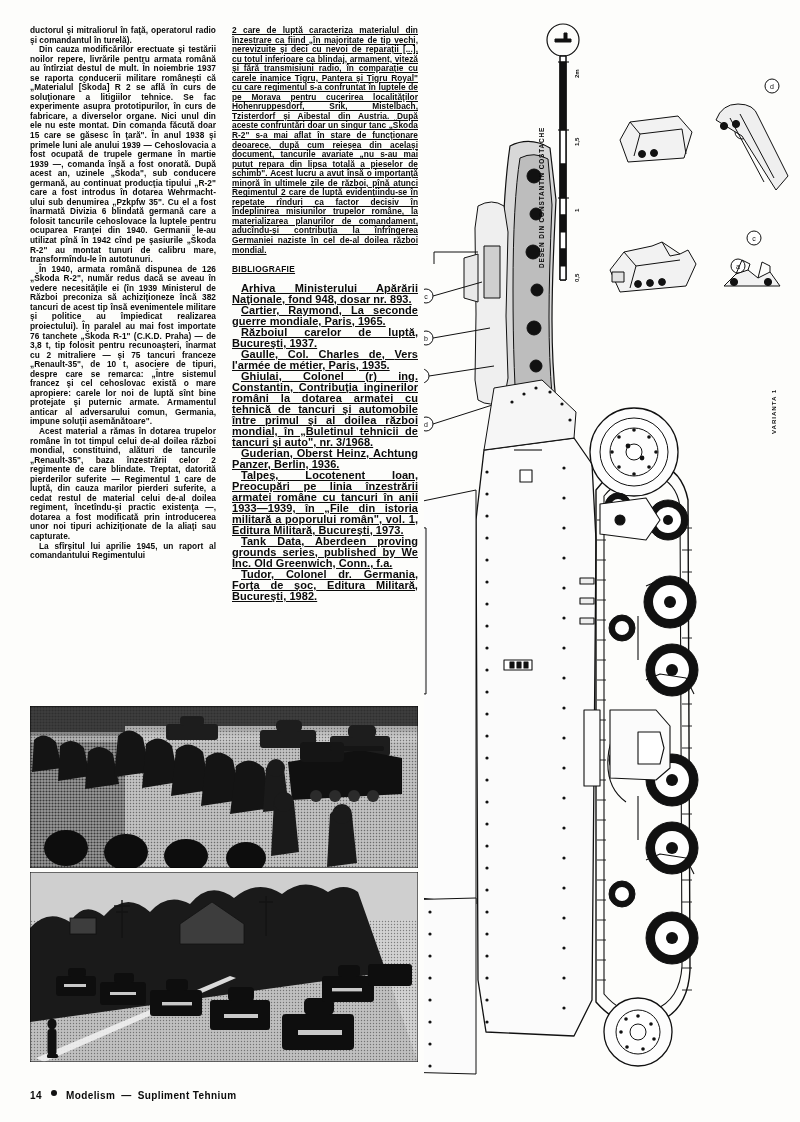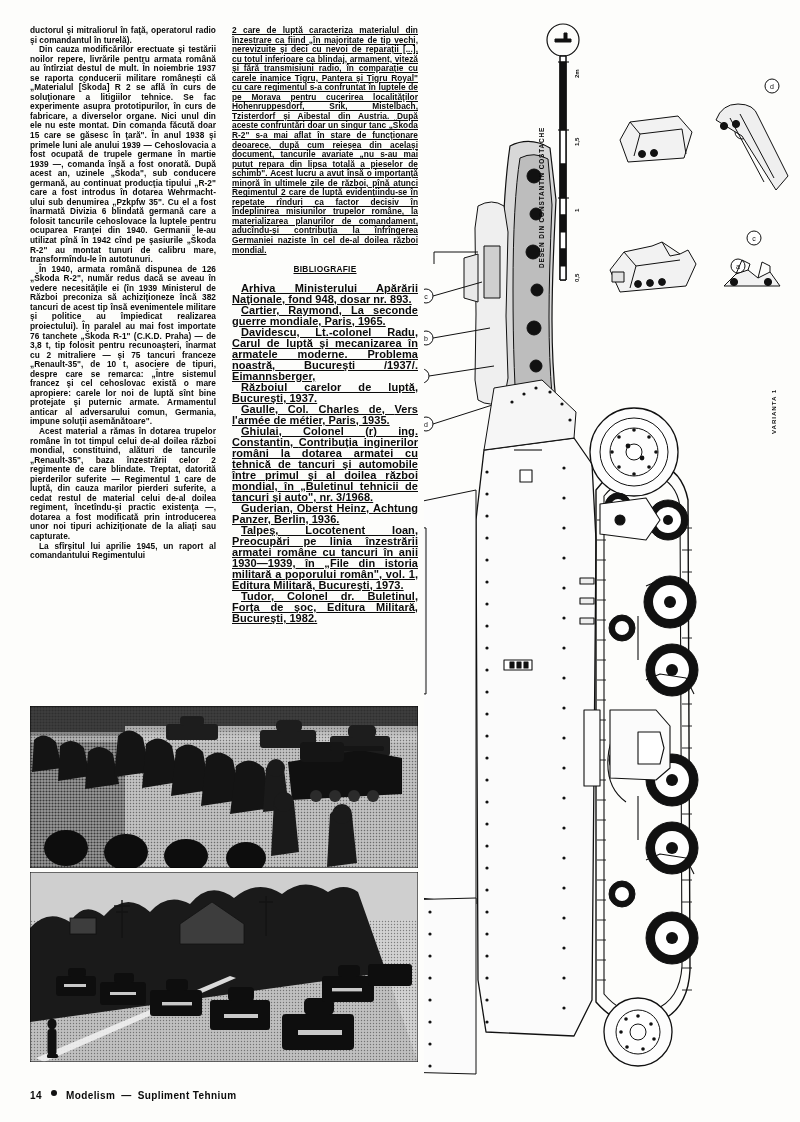--- a/index.html
+++ b/index.html
@@ -29,21 +29,20 @@
     text-align:justify;
     font-weight:700;
     letter-spacing:0.05px;
     -webkit-font-smoothing:none;
   }
   .col-1{left:0;}
   .col-2{left:202px;text-decoration:underline;}
   .col p{margin:0;text-indent:9px;}
   .col p.noind{text-indent:0;}
   .biblio-head{
-    text-align:center;
     font-weight:700;
     font-size:8.3px;
     margin:10px 0 8px 0;
     letter-spacing:0.3px;
   }
   .bib{
     font-size:11px;line-height:11px;
     text-align:justify;font-weight:700;
     margin:0;
   }
@@ -121,27 +120,27 @@
     </div>
 
     <div class="col col-2">
       <p class="noind">2 care de luptă caracteriza materialul din înzestrare ca fiind „în majoritate de tip vechi, nerevizuite şi deci cu nevoi de reparaţii [...], cu totul inferioare ca blindaj, armament, viteză şi fără transmisiuni radio, în comparaţie cu carele inamice Tigru, Pantera şi Tigru Royal" cu care regimentul s-a confruntat în luptele de pe Morava pentru cucerirea localităţilor Hohenruppesdorf, Srik, Mistelbach, Tzisterdorf şi Aibestal din Austria. După aceste confruntări doar un singur tanc „Škoda R-2" s-a mai aflat în stare de funcţionare deoarece, după cum reieşea din acelaşi document, tancurile avariate „nu s-au mai putut repara din lipsa totală a pieselor de schimb". Acest lucru a avut însă o importanţă minoră în ultimele zile de război, pînă atunci Regimentul 2 care de luptă evidenţiindu-se în repetate rînduri ca factor decisiv în îndeplinirea misiunilor trupelor române, la materializarea planurilor de comandament, aducîndu-şi contribuţia la înfrîngerea Germaniei naziste în cel de-al doilea război mondial.</p>
 
       <div class="biblio-head">BIBLIOGRAFIE</div>
 
       <div id="bib-list">
           <p class="bib"><span>Arhiva Ministerului Apărării Naţionale, fond 948, dosar nr. 893.</span></p>
           <p class="bib"><span>Cartier, Raymond, </span><b>La seconde guerre mondiale,</b><span> Paris, 1965.</span></p>
-          <p class="bib"><span>Davidescu, Lt.-colonel Radu, </span><b>Carul de luptă şi mecanizarea în armatele moderne. Problema noastră,</b><span> Bucureşti /1937/. Eimannsberger, </span></p>
           <p class="bib"><b>Războiul carelor de luptă,</b><span> Bucureşti, 1937.</span></p>
           <p class="bib"><span>Gaulle, Col. Charles de, </span><b>Vers l'armée de métier,</b><span> Paris, 1935.</span></p>
           <p class="bib"><span>Ghiulai, Colonel (r) ing. Constantin, </span><b>Contribuţia inginerilor români la dotarea armatei cu tehnică de tancuri şi automobile între primul şi al doilea război mondial,</b><span> în „Buletinul tehnicii de tancuri şi auto", nr. 3/1968.</span></p>
           <p class="bib"><span>Guderian, Oberst Heinz, </span><b>Achtung Panzer,</b><span> Berlin, 1936.</span></p>
-          <p class="bib"><span>Talpeş, Locotenent Ioan, </span><b>Preocupări pe linia înzestrării armatei române cu tancuri în anii 1930—1939,</b><span> în „File din istoria militară a poporului român", vol. 1, Editura Militară, Bucureşti, 1973.</span></p>
-          <p class="bib"><span>Tudor, Colonel dr. Buletinul, </span><b>Forţa de şoc,</b><span> Editura Militară, Bucureşti, 1982.</span></p>
+          <p class="bib"><span>Talpeş, Locotenent Ioan, </span><b>Preocupări pe linia înzestrării armatei române cu tancuri în anii 1933—1939,</b><span> în „File din istoria militară a poporului român", vol. 1, Editura Militară, Bucureşti, 1973.</span></p>
+          <p class="bib"><b>Tank Data,</b><span> Aberdeen proving grounds series, published by We Inc. Old Greenwich, Conn., f.a.</span></p>
+          <p class="bib"><span>Tudor, Colonel dr. Germania, </span><b>Forţa de şoc,</b><span> Editura Militară, Bucureşti, 1982.</span></p>
         </div>
     </div>
   </div>
 
   <div class="photo" id="photo-top">
     <svg viewBox="0 0 388 162" preserveAspectRatio="none" aria-hidden="true">
       <defs>
         <pattern id="halft" width="3" height="3" patternUnits="userSpaceOnUse">
           <rect width="3" height="3" fill="#9a9a9a"></rect>
           <circle cx="1.5" cy="1.5" r="1.05" fill="#3a3a3a"></circle>

